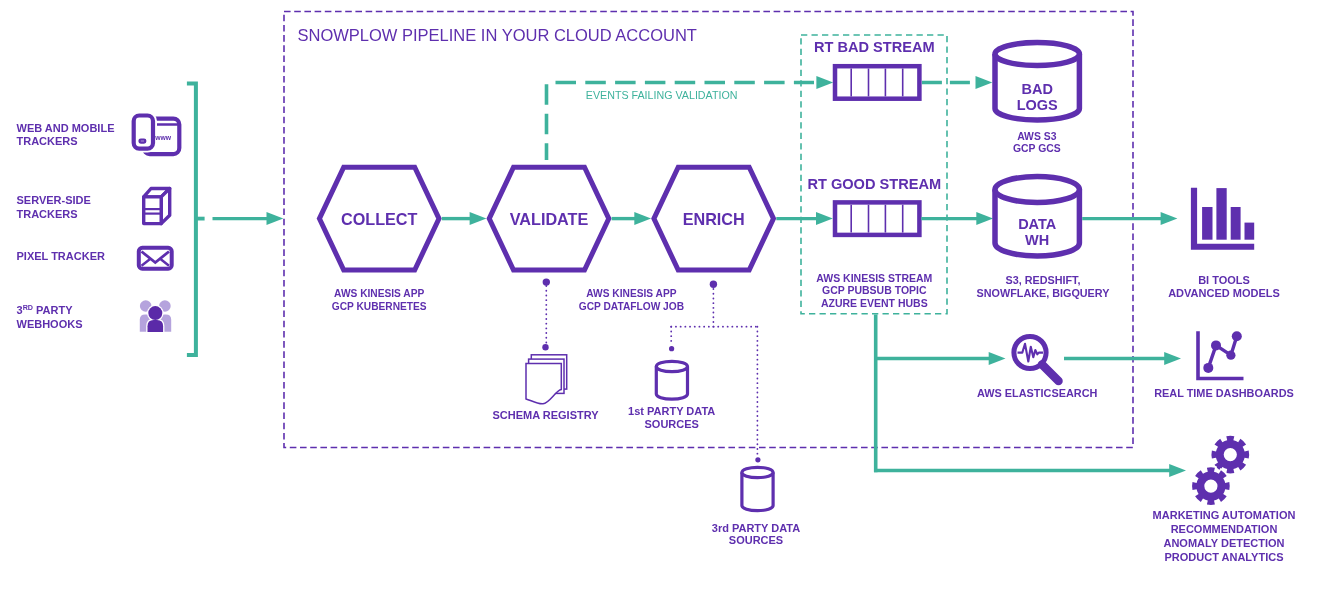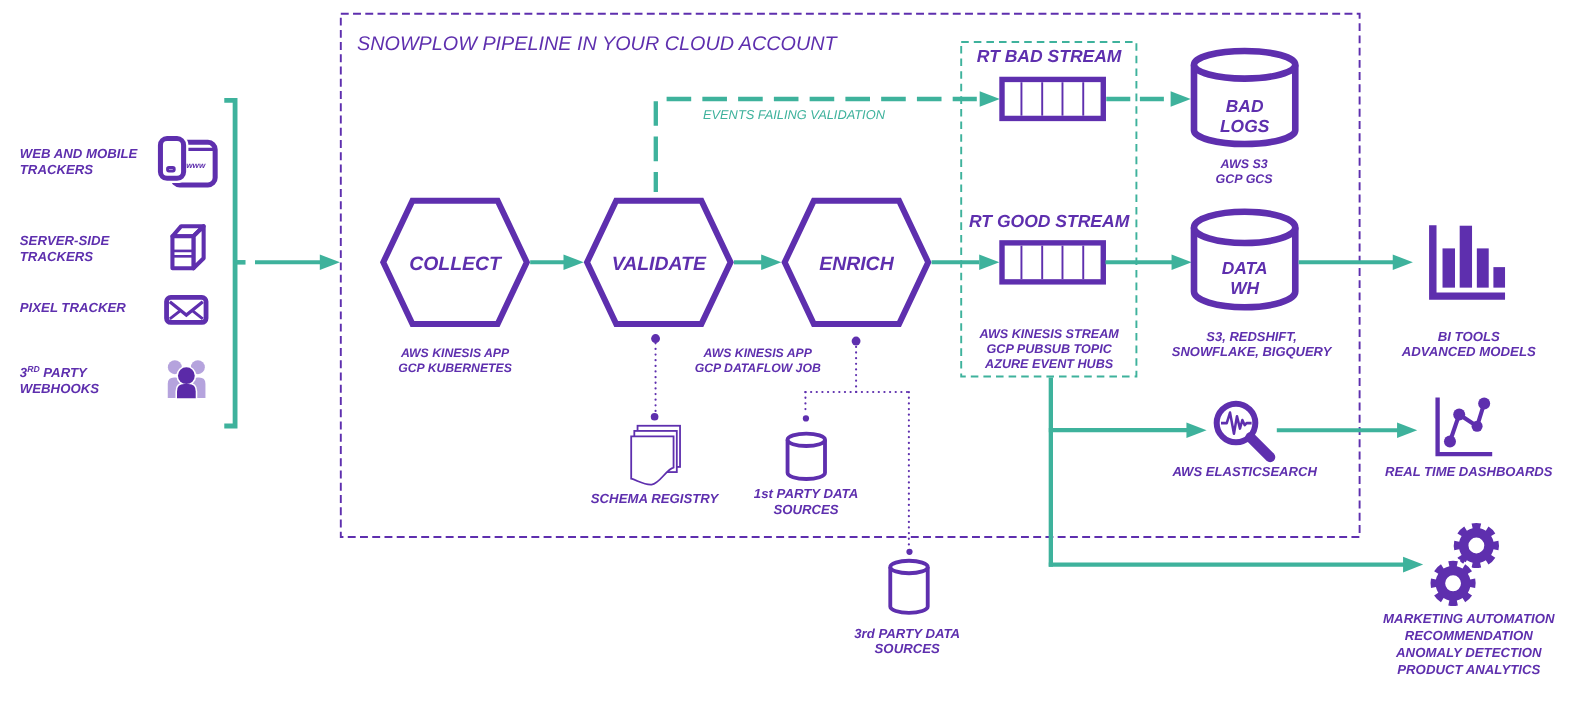--- a/index.html
+++ b/index.html
@@ -1,14 +1,14 @@
 <!DOCTYPE html>
 <html><head><meta charset="utf-8"><style>
 html,body{margin:0;padding:0;background:#fff;}
-#wrap{position:relative;width:1317px;height:592px;overflow:hidden;font-style:italic;}
+#wrap{position:relative;width:1317px;height:592px;overflow:hidden;}
 svg{position:absolute;left:0;top:0;}
 text{font-family:"Liberation Sans",sans-serif;}
 </style></head><body>
 <div id="wrap">
 <svg width="1317" height="592" viewBox="0 0 1317 592" font-family="Liberation Sans, sans-serif">
 <rect width="1317" height="592" fill="#ffffff"></rect>
 <rect x="284" y="11.5" width="849" height="436" fill="none" stroke="#5e2fae" stroke-width="1.6" stroke-dasharray="6.6 3.6"></rect>
 <rect x="801" y="35" width="146" height="278.8" fill="none" stroke="#3eb29c" stroke-width="1.6" stroke-dasharray="6.3 4.2"></rect>
 <text x="297.5" y="41.3" font-size="16.5" fill="#5e2fae">SNOWPLOW PIPELINE IN YOUR CLOUD ACCOUNT</text>
 <path d="M186.9,83.6 H195.9 V355 H186.9" fill="none" stroke="#3eb29c" stroke-width="4"></path>

